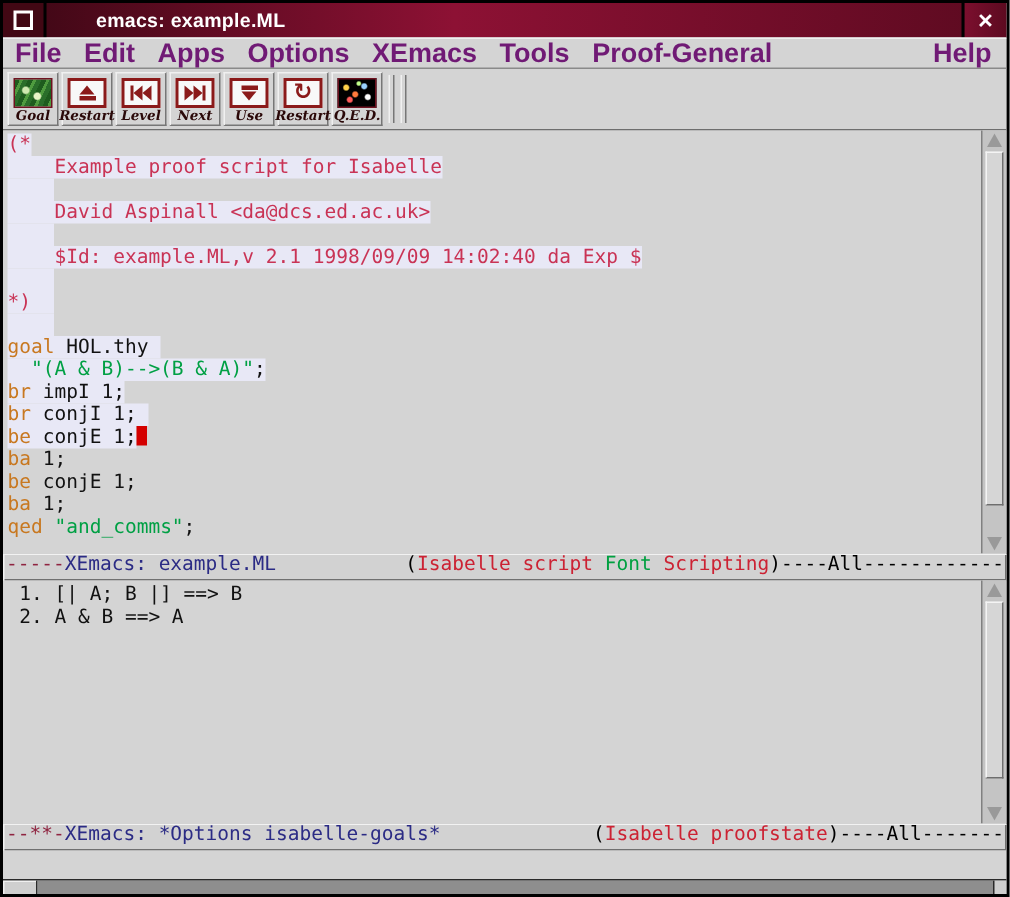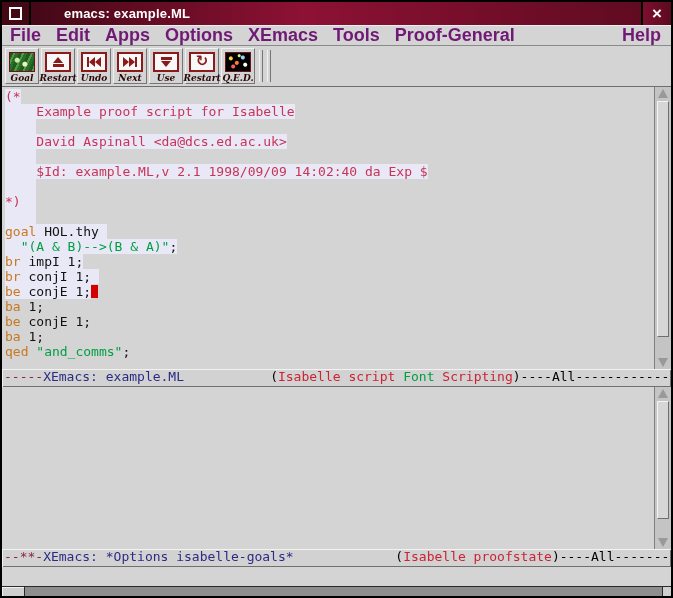--- a/index.html
+++ b/index.html
@@ -172,21 +172,21 @@
       <div class="tb-btn">
         <span class="tb-ic">
           <span class="frame">
             <span class="irow">
               <span class="vbar"></span>
               <span class="tri-l"></span>
               <span class="tri-l"></span>
             </span>
           </span>
         </span>
-        <span class="tb-label">Undo</span>
+        <span class="tb-label">Level</span>
       </div>
       <div class="tb-btn">
         <span class="tb-ic">
           <span class="frame">
             <span class="irow">
               <span class="tri-r"></span>
               <span class="tri-r"></span>
               <span class="vbar"></span>
             </span>
           </span>
@@ -233,21 +233,21 @@
       </div>
       <div class="sb-arrow">
         <span class="sb-tri-down"></span>
       </div>
     </div>
   </div>
 
   <div class="modeline"><span class="mk-dash">-----</span><span class="mk-title">XEmacs: example.ML</span><span class="mk-plain">           </span><span class="mk-plain">(</span><span class="mk-red">Isabelle script</span><span class="mk-plain"> </span><span class="mk-green">Font</span><span class="mk-plain"> </span><span class="mk-red">Scripting</span><span class="mk-plain">)</span><span class="mk-plain">----All------------</span></div>
 
   <div class="buffer-wrap wrap-goals">
-    <div class="buffer"></div>
+    <div class="buffer"><div class="srow"> 1. [| A; B |] ==&gt; B</div><div class="srow"> 2. A &amp; B ==&gt; A</div></div>
     <div class="sb">
       <div class="sb-arrow">
         <span class="sb-tri-up"></span>
       </div>
       <div class="sb-track">
         <div class="sb-thumb thumb-goals"></div>
       </div>
       <div class="sb-arrow">
         <span class="sb-tri-down"></span>
       </div>

